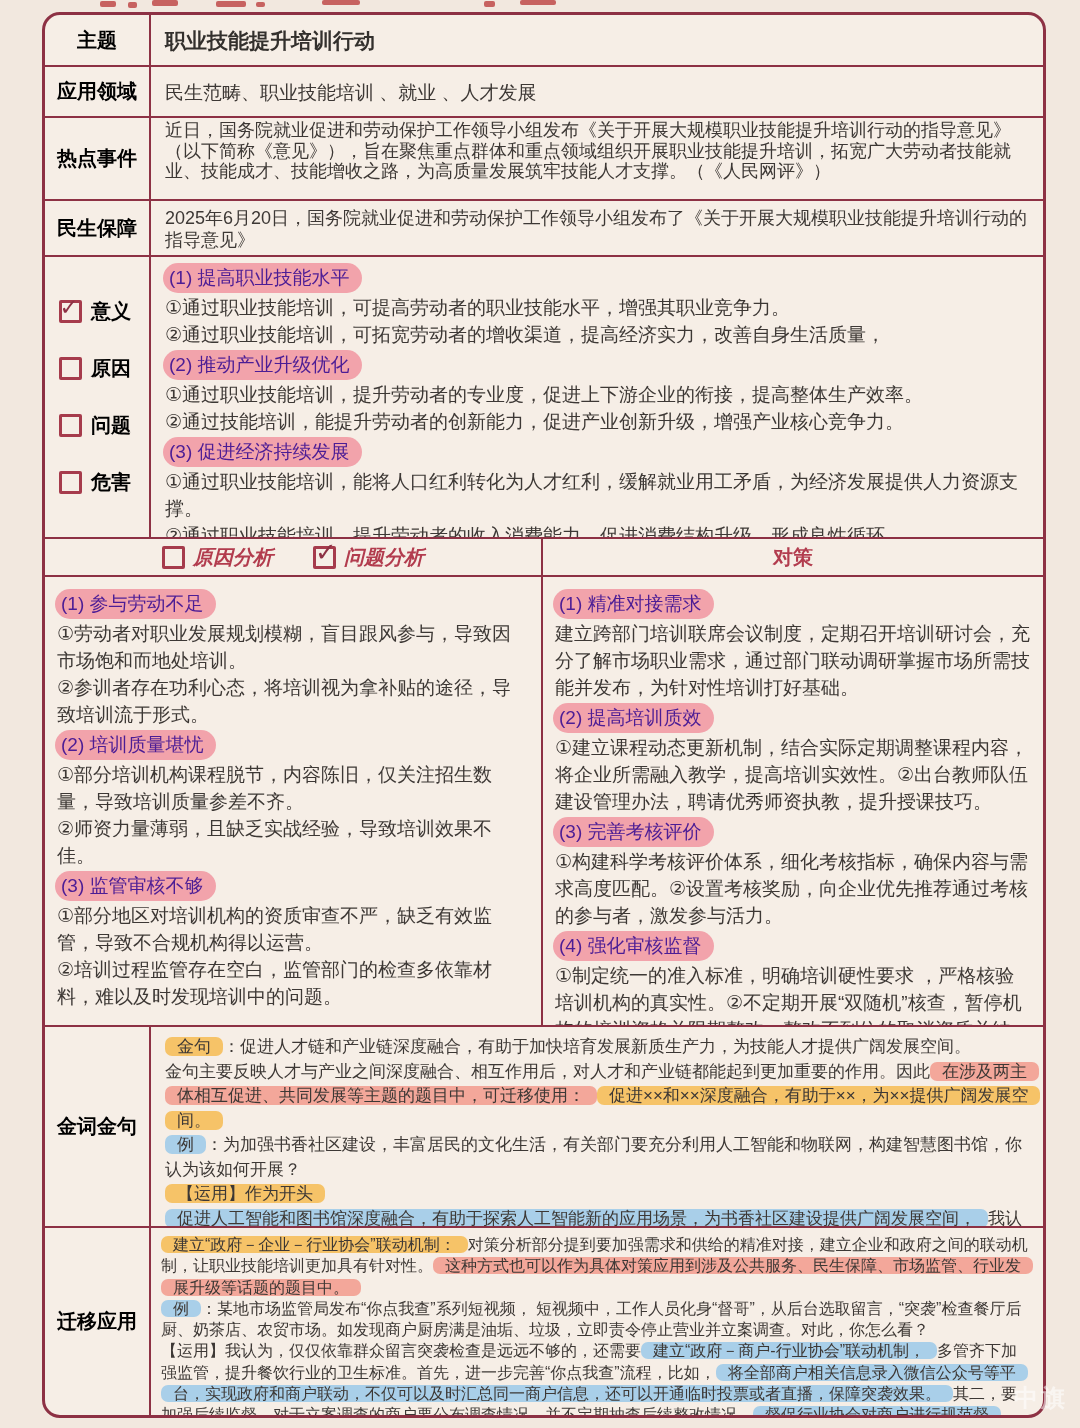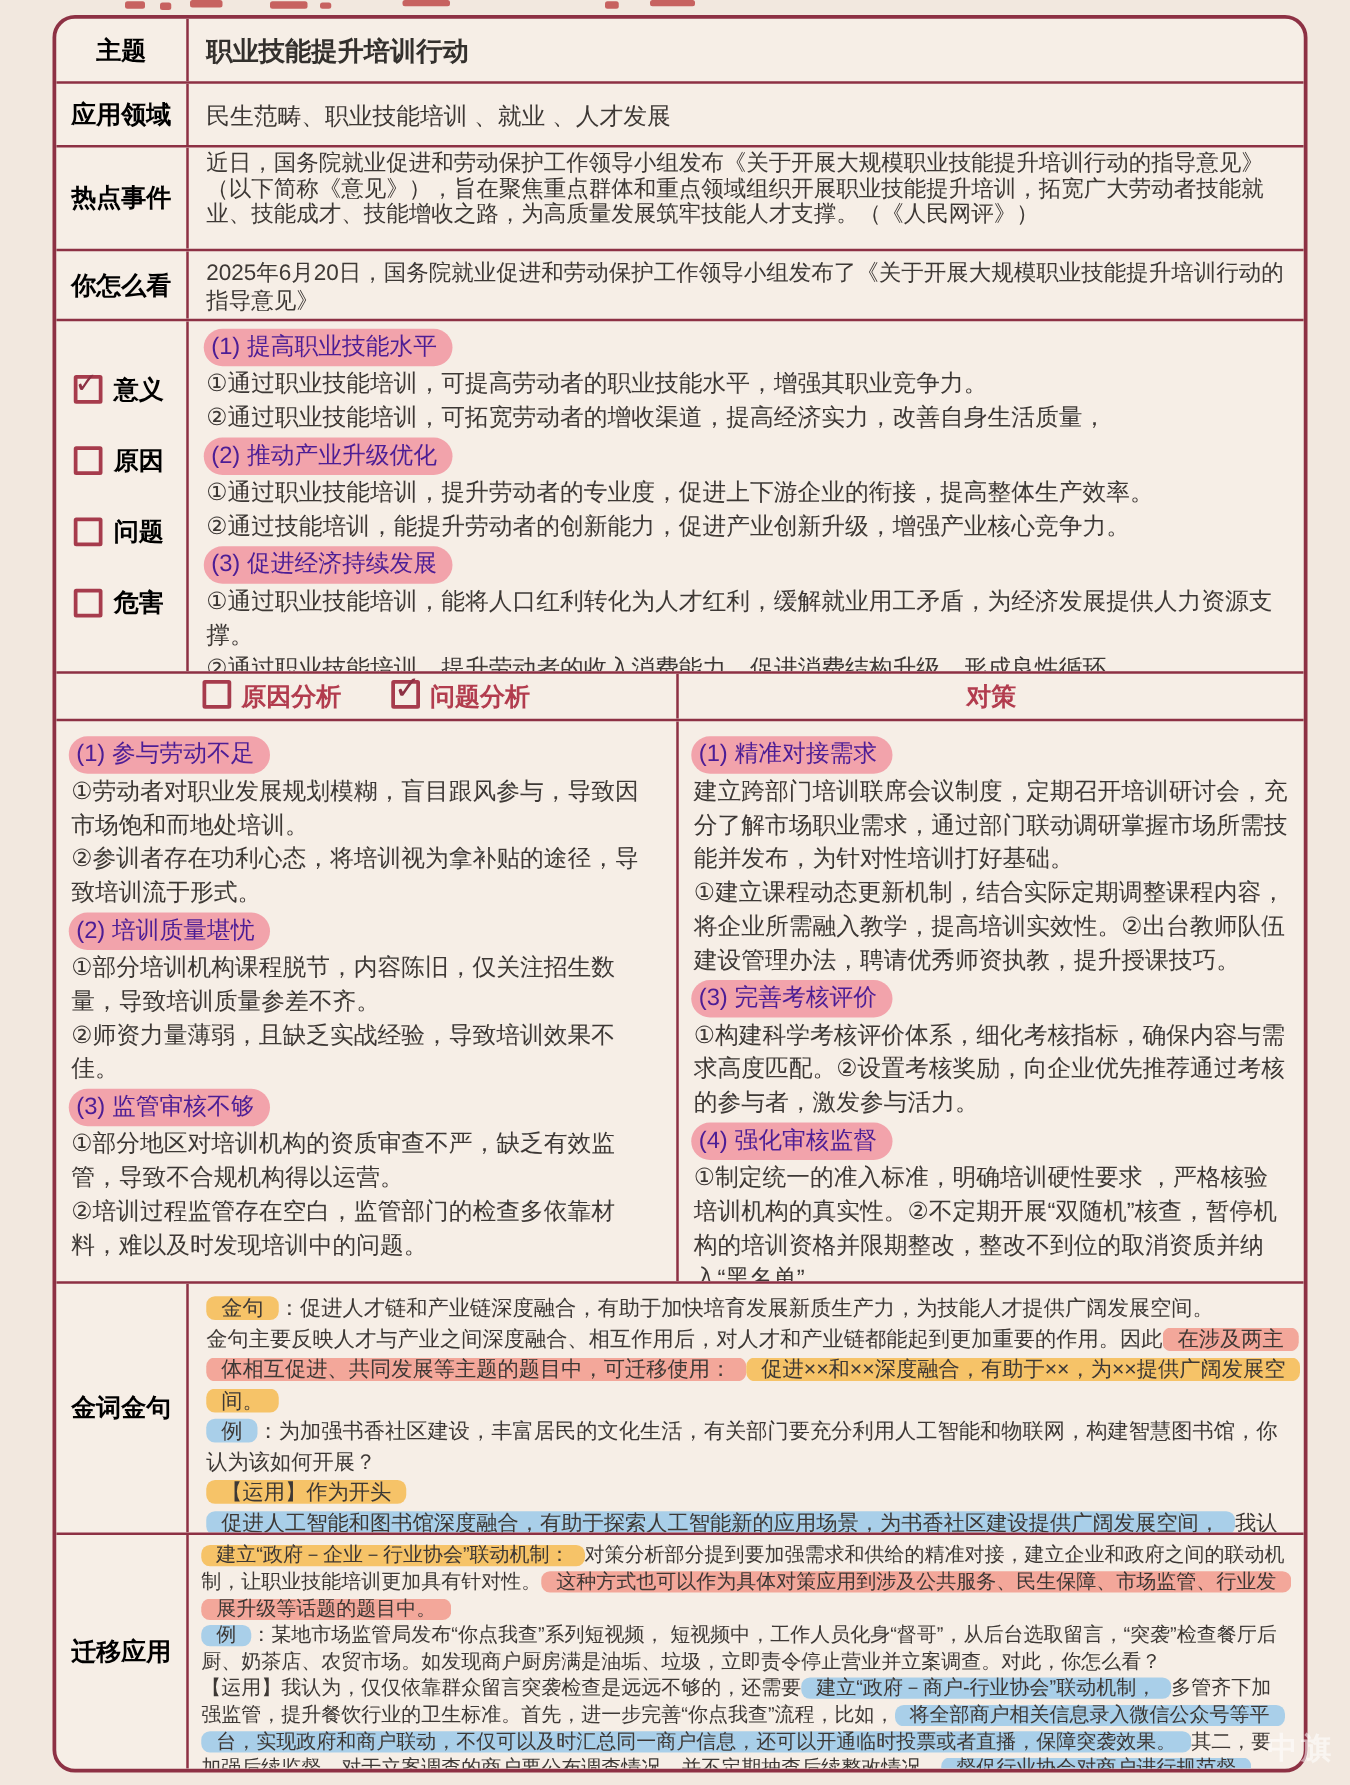--- a/index.html
+++ b/index.html
@@ -59,21 +59,21 @@
   .cbrow{display:flex;align-items:center;gap:9px;font-family:Liberation Mono, monospace;}
   .cb{
     width:17px;height:17px;flex:none;border:3px solid #a63b4c;border-radius:2px;
     position:relative;background:transparent;
   }
   .cb.checked::after{
     content:"✓";position:absolute;left:-1px;top:-12px;font-size:26px;
     color:#8d3144;font-weight:bold;
   }
   .cb-inline{display:inline-flex;vertical-align:-2px;margin-right:8px;}
-  .hgroup{display:inline-flex;}
+  .hgroup{display:inline-flex;align-items:center;font-style:italic;}
   .topmarks span{position:absolute;background:#c04a4a;border-radius:2px;opacity:.85;}
   .watermark{
     position:absolute;right:12px;bottom:14px;font-size:24px;letter-spacing:3px;
     color:rgba(255,255,255,.55);font-weight:bold;
   }
 </style>
 </head>
 <body>
 
 <div class="topmarks">
@@ -98,21 +98,21 @@
     <div class="labelcell">应用领域</div>
     <div class="contentcell">民生范畴、职业技能培训 、就业 、人才发展</div>
   </div>
 
   <div class="row r3">
     <div class="labelcell">热点事件</div>
     <div class="contentcell">近日，国务院就业促进和劳动保护工作领导小组发布《关于开展大规模职业技能提升培训行动的指导意见》（以下简称《意见》），旨在聚焦重点群体和重点领域组织开展职业技能提升培训，拓宽广大劳动者技能就业、技能成才、技能增收之路，为高质量发展筑牢技能人才支撑。（《人民网评》）</div>
   </div>
 
   <div class="row r4">
-    <div class="labelcell">你怎么看</div>
+    <div class="labelcell">民生保障</div>
     <div class="contentcell">2025年6月20日，国务院就业促进和劳动保护工作领导小组发布了《关于开展大规模职业技能提升培训行动的指导意见》</div>
   </div>
 
   <div class="row r5">
     <div class="labelcell">
       <div class="cbrow">
         <span class="cb checked"></span>
         <span>意义</span>
       </div>
       <div class="cbrow">
@@ -163,20 +163,21 @@
       <div><span class="pill">(2) 培训质量堪忧</span></div>
       <div class="para">①部分培训机构课程脱节，内容陈旧，仅关注招生数量，导致培训质量参差不齐。</div>
       <div class="para">②师资力量薄弱，且缺乏实战经验，导致培训效果不佳。</div>
       <div><span class="pill">(3) 监管审核不够</span></div>
       <div class="para">①部分地区对培训机构的资质审查不严，缺乏有效监管，导致不合规机构得以运营。</div>
       <div class="para">②培训过程监管存在空白，监管部门的检查多依靠材料，难以及时发现培训中的问题。</div>
     </div>
     <div class="acol aright">
       <div><span class="pill">(1) 精准对接需求</span></div>
       <div class="para">建立跨部门培训联席会议制度，定期召开培训研讨会，充分了解市场职业需求，通过部门联动调研掌握市场所需技能并发布，为针对性培训打好基础。</div>
+      <div><span class="pill">(2) 提高培训质效</span></div>
       <div class="para">①建立课程动态更新机制，结合实际定期调整课程内容，将企业所需融入教学，提高培训实效性。②出台教师队伍建设管理办法，聘请优秀师资执教，提升授课技巧。</div>
       <div><span class="pill">(3) 完善考核评价</span></div>
       <div class="para">①构建科学考核评价体系，细化考核指标，确保内容与需求高度匹配。②设置考核奖励，向企业优先推荐通过考核的参与者，激发参与活力。</div>
       <div><span class="pill">(4) 强化审核监督</span></div>
       <div class="para">①制定统一的准入标准，明确培训硬性要求 ，严格核验培训机构的真实性。②不定期开展“双随机”核查，暂停机构的培训资格并限期整改，整改不到位的取消资质并纳入“黑名单”。</div>
     </div>
   </div>
 
   <div class="row r8">
     <div class="labelcell">金词金句</div>

